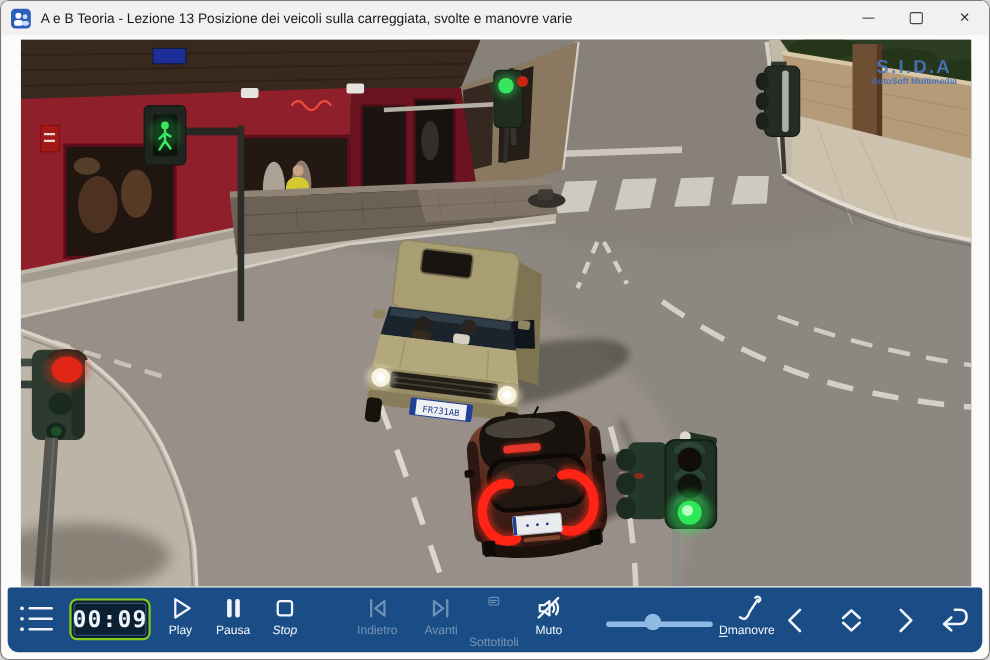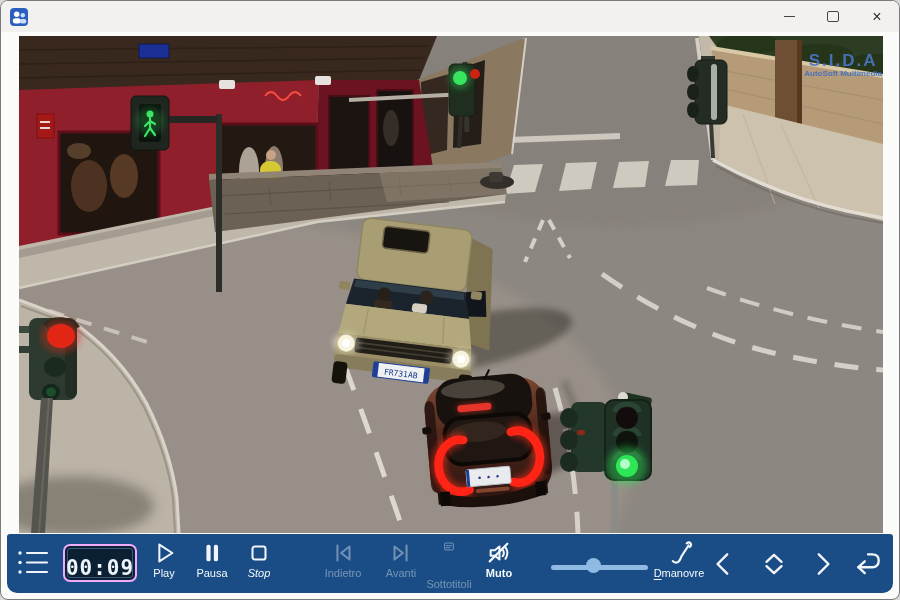--- a/index.html
+++ b/index.html
@@ -10,51 +10,52 @@
   .appico{width:18px;height:18px;border-radius:4px;background:#2a5fc0;margin-left:9px;flex:0 0 auto;}
   .ttl{font-size:12.5px;color:#1b1b1b;margin-left:9px;white-space:nowrap;}
   .wcs{margin-left:auto;display:flex;height:100%;}
   .wc{width:44px;height:100%;display:flex;align-items:center;justify-content:center;color:#333;}
   .wc-min i{display:block;width:11px;height:0;border-top:1.6px solid #444;}
   .wc-max i{display:block;width:10px;height:9px;border:1.3px solid #444;border-radius:2px;}
   .wc-close{font-size:16px;font-weight:400;}
   
   .stage{position:absolute;left:18px;top:35px;width:864px;height:497px;background:#8d8781;overflow:hidden;}
   .stage svg{position:absolute;left:0;top:0;}
-  .sida{position:absolute;top:16px;right:1px;text-align:center;line-height:1.05;}
+  .sida{position:absolute;top:16px;right:13px;text-align:center;line-height:1.05;}
   .sida .l1{font-size:17px;font-weight:bold;letter-spacing:2px;color:#4a77c8;opacity:.88;}
   .sida .l2{font-size:8px;font-weight:bold;color:#3f6fc4;opacity:.9;}
   
   .cbar{position:absolute;left:6px;right:6px;top:533px;height:59px;background:#1a4d85;border-radius:3px 3px 10px 10px;}
   .cbar .abs{position:absolute;}
   .btn{display:flex;flex-direction:column;align-items:center;top:6px;height:50px;cursor:default;}
   .btn .lbl{font-size:11px;color:#f4f8fc;margin-top:1px;white-space:nowrap;}
   .btn.dis{opacity:.4;}
   svg.ic{stroke:#f2f6fb;fill:none;stroke-width:2.2;stroke-linecap:round;stroke-linejoin:round;}
   .track{position:absolute;left:0;top:3px;width:100%;height:5px;border-radius:3px;background:#8fbae4;}
   .thumb{position:absolute;top:-4px;left:43%;width:15px;height:15px;margin-left:-7px;border-radius:50%;background:#8fbae4;}
-  .timerbox{box-sizing:border-box;border:2px solid #f0abfc;border-radius:7px;background:#0b2033;
-            display:flex;align-items:flex-end;justify-content:center;box-shadow:inset 0 0 0 2px #0b2033,inset 0 0 0 3px #3a5a7a;}
+  .timerbox{box-sizing:border-box;border:2px solid #84cc16;border-radius:7px;background:#0b2033;
+            display:flex;align-items:center;justify-content:center;box-shadow:inset 0 0 0 2px #0b2033,inset 0 0 0 3px #3a5a7a;}
   .timerbox span{font-family:"DejaVu Sans Mono",monospace;font-size:21px;font-weight:bold;color:#eef4fb;letter-spacing:1px;}
   .acc{text-decoration:underline;text-underline-offset:2px;}
 </style>
 </head>
 <body>
 
 <div class="win">
 
   <div class="tbar">
     <div class="appico">
       <svg width="18" height="18" viewBox="0 0 18 18">
         <circle cx="6.7" cy="6.3" r="2.7" fill="#ffffff"></circle>
         <rect x="2.8" y="10.2" width="8" height="5.2" rx="2.6" fill="#ffffff"></rect>
         <circle cx="12.8" cy="7.2" r="2.2" fill="#c9dcfa"></circle>
         <rect x="9.8" y="11" width="6.6" height="4.4" rx="2.2" fill="#c9dcfa"></rect>
       </svg>
     </div>
+    <div class="ttl">A e B Teoria - Lezione 13 Posizione dei veicoli sulla carreggiata, svolte e manovre varie</div>
     <div class="wcs">
       <div class="wc wc-min">
           <i></i>
         </div>
       <div class="wc wc-max">
           <i></i>
         </div>
       <div class="wc wc-close">×</div>
     </div>
   </div>
@@ -373,21 +374,21 @@
     </div>
 
     <div class="abs btn dis" style="left:413px;width:58px;gap:24px;">
       <svg class="ic" width="26" height="26" viewBox="0 0 28 28" stroke-width="1.9">
         <rect x="4.5" y="6.5" width="19" height="15" rx="3"></rect>
           <path d="M8,12.5 H13 M15,12.5 H20 M8,16.5 H16"></path>
       </svg>
       <span class="lbl">Sottotitoli</span>
     </div>
 
-    <div class="abs btn" style="left:466px;width:52px;font-weight:bold;">
+    <div class="abs btn" style="left:466px;width:52px;">
       <svg class="ic" width="26" height="26" viewBox="0 0 28 28" stroke-width="2">
         <path d="M5,11 H9.5 L14.5,7 V21 L9.5,17 H5 Z"></path>
         <path d="M18,10.5 Q20.5,14 18,17.5 M21,8 Q25,14 21,20"></path>
         <path d="M4,23 L23,4" stroke-width="2.4"></path>
       </svg>
       <span class="lbl">Muto</span>
     </div>
 
     <div class="abs" style="left:544px;top:28px;width:97px;height:12px;">
       <div class="track"></div>

